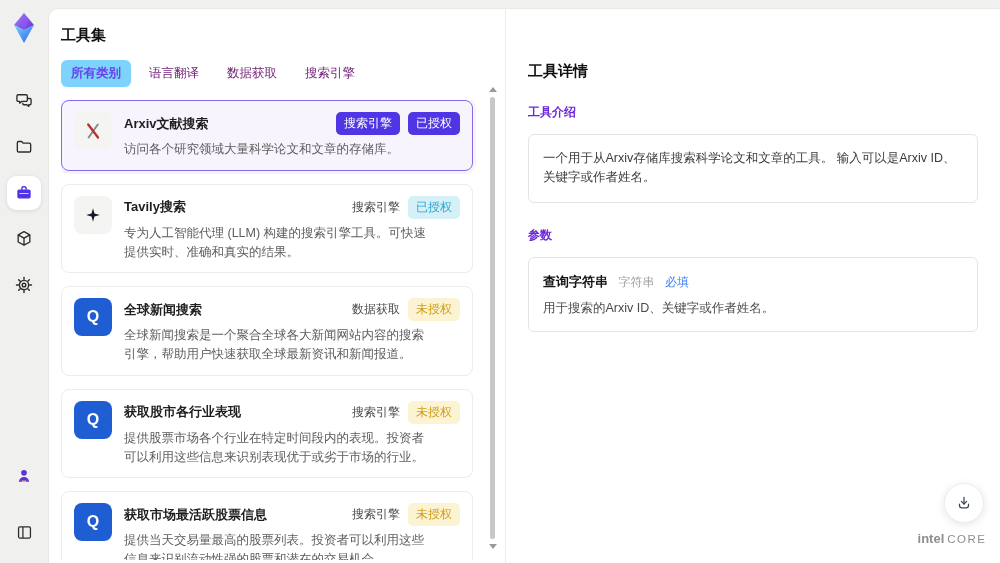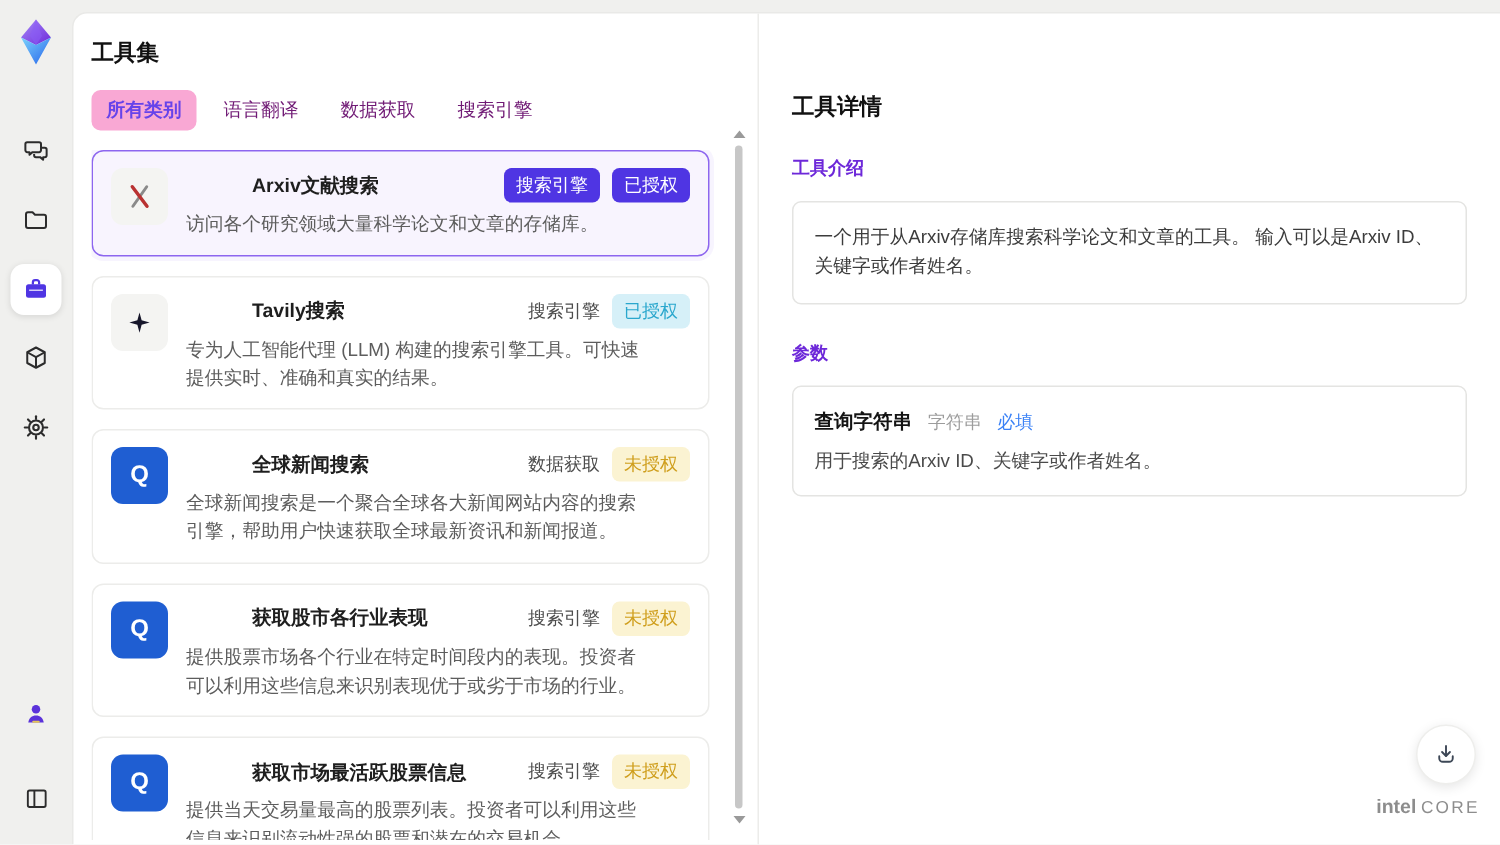--- a/index.html
+++ b/index.html
@@ -25,34 +25,34 @@
     background:#ffffff; border-top-left-radius:10px;
     border-top:1px solid #e9e9e7; border-left:1px solid #e9e9e7; }
 
   
   .list-pane { position:absolute; left:0; top:0; width:456px; bottom:0;
     padding:17px 18px 0 12px; }
   .page-title { font-size:15px; font-weight:700; color:#111; }
   .tabs { display:flex; align-items:center; gap:8px; margin-top:15px; }
   .tab { font-size:12.5px; color:#701a75; padding:5px 10px; border-radius:6px;
     cursor:pointer; white-space:nowrap; }
-  .tab.active { background:#f9a8d4; color:#6743ea; font-weight:600; }
+  .tab.active { background:#7dd3fc; color:#6743ea; font-weight:600; }
 
   .cards { margin-top:13px; display:flex; flex-direction:column; gap:13px;
     height:460px; overflow:hidden; padding-right:14px; }
   .card { background:#fff; border:1px solid #ececea; border-radius:8px;
     padding:11px 12px; display:flex; gap:12px; cursor:pointer; }
   .card.selected { background:#f8f4fe; border:1.5px solid #8d66ef;
     box-shadow:0 0 0 3px rgba(141,102,239,.07); }
   .tool-icon { flex:0 0 38px; width:38px; height:38px; border-radius:8px;
     background:#f4f4f2; display:flex; align-items:center; justify-content:center; }
   .tool-icon.blue { background:#1f5ed2; }
   .tool-icon.blue span { color:#fff; font-weight:800; font-size:16px; }
   .tool-body { flex:1; min-width:0; }
-  .name-row { display:flex; align-items:center;margin-left:44px; }
+  .name-row { display:flex; align-items:center; }
   .tool-name { font-size:13px; font-weight:700; color:#1e1e1e; flex:1;
     white-space:nowrap; overflow:hidden; }
   .tool-tags { display:flex; align-items:center; gap:8px; margin-left:8px; }
   .cat-text { font-size:12px; color:#4c4c4c; white-space:nowrap; }
   .badge { font-size:12px; padding:3px 8px; border-radius:5px; white-space:nowrap; }
   .badge.solid { background:#4f35e3; color:#fff; }
   .badge.ok { background:#d6f0f8; color:#2aa7cd; }
   .badge.warn { background:#fbf3d2; color:#cf9e1c; }
   .tool-desc { margin-top:5px; font-size:12.5px; line-height:1.5; color:#5d5d5d;
     padding-right:26px; }

